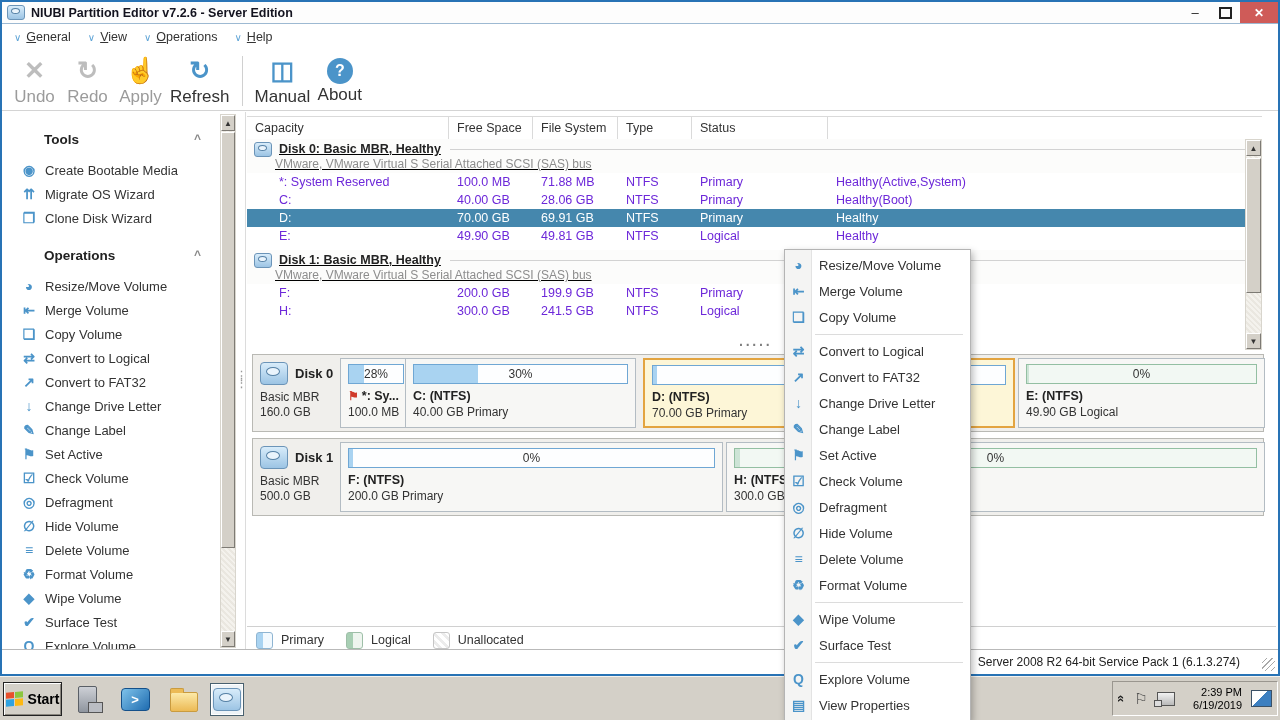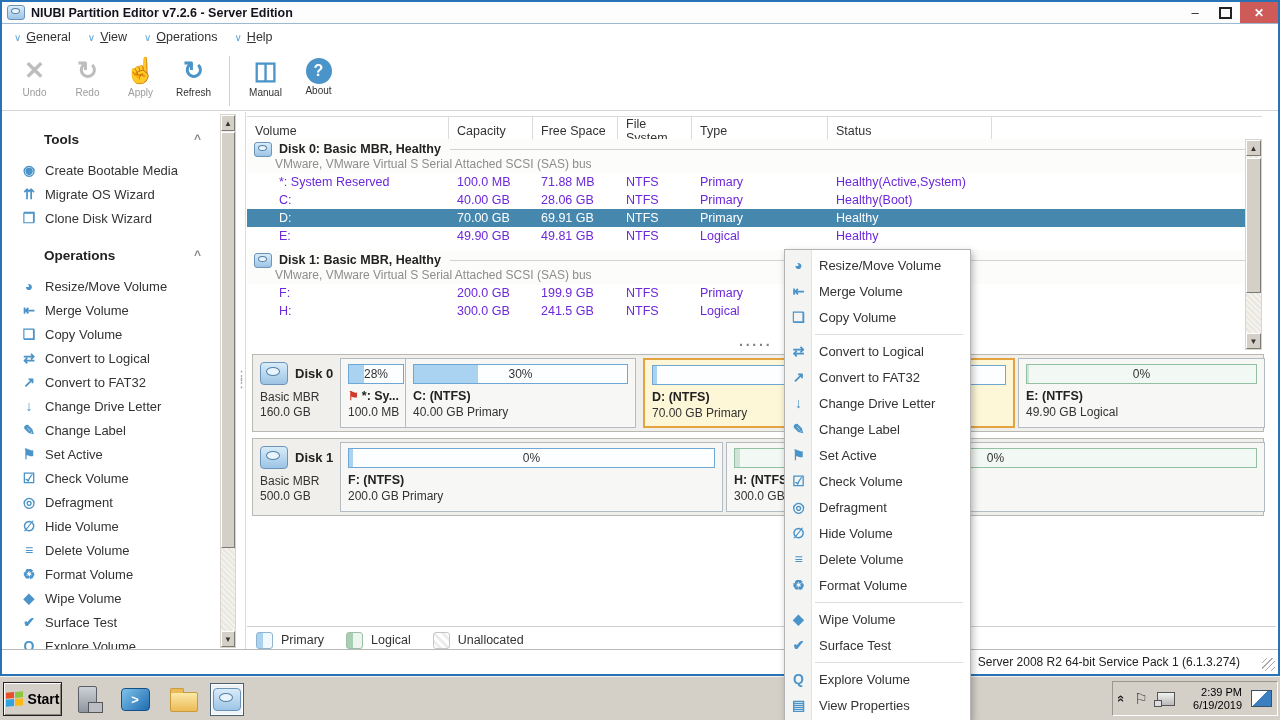--- a/index.html
+++ b/index.html
@@ -28,21 +28,21 @@
            gap:17px;padding-left:12px;font-size:12.5px;color:#333;}
   .menu-item{display:flex;align-items:center;gap:5px;cursor:default;}
   .menu-chevron{color:#5fa4d6;font-size:10px;}
   
   .toolbar{position:absolute;left:0;top:47px;right:0;height:62px;border-bottom:1px solid #d4d4d4;
            display:flex;align-items:flex-start;padding:6px 0 0 6px;box-sizing:border-box;}
   .tool-btn{min-width:47px;padding:0 3px;display:flex;flex-direction:column;align-items:center;gap:1px;}
   .tool-glyph{font-size:25px;line-height:30px;height:31px;font-weight:bold;}
   .tool-glyph.round{width:26px;height:26px;margin-top:3px;border-radius:50%;background:var(--icon-blue);
                     color:#fff!important;font-size:16px;line-height:26px;text-align:center;}
-  .tool-label{font-size:10px;}
+  .tool-label{font-size:17px;}
   .tool-btn.disabled .tool-glyph{color:#bdbdbd;}
   .tool-btn.disabled .tool-label{color:#9b9b9b;}
   .tool-btn.enabled .tool-glyph{color:var(--icon-blue);}
   .tool-btn.enabled .tool-label{color:#333;}
   .tool-sep{width:1px;background:#d0d0d0;height:50px;margin:1px 9px 0 9px;}
   
   .sidebar{position:absolute;left:0;top:110px;width:244px;height:542px;box-sizing:border-box;
            border-right:1px solid #dcdcdc;padding-top:16px;overflow:hidden;background:#fff;}
   .side-header{height:22px;display:flex;align-items:center;justify-content:space-between;
                padding:0 44px 0 42px;font-size:13.5px;font-weight:bold;color:#222;margin-bottom:8px;}
@@ -62,21 +62,21 @@
   .side-splitter{position:absolute;left:233px;top:370px;width:10px;display:flex;flex-direction:column;
                  line-height:7px;color:#999;font-size:13px;}
   
   .main{position:absolute;left:245px;top:110px;right:2px;bottom:24px;background:#fff;}
   .thead{position:absolute;left:0;top:4px;right:14px;height:22px;display:grid;
          grid-template-columns:202px 84px 85px 74px 136px 164px 1fr;
          border-top:1px solid #dadada;border-bottom:1px solid #dadada;font-size:12.5px;color:#333;}
   .thead>div{padding-left:8px;display:flex;align-items:center;border-right:1px solid #dadada;box-sizing:border-box;}
   .thead>div.last{border-right:none;}
   .tbody{position:absolute;left:0;top:27px;right:14px;}
-  .tgroup{height:34px;box-sizing:border-box;padding-top:2px;background:#fcfcfb;}
+  .tgroup{height:34px;box-sizing:border-box;padding-top:2px;background:#fcfcfb;text-decoration:underline;}
   .tgroup-line1{display:flex;align-items:center;padding-left:7px;font-size:12.5px;font-weight:bold;color:#222;height:16px;}
   .tgroup-line1 .ttl{margin-left:7px;white-space:nowrap;}
   .tgroup-line1 .rule{flex:1;height:1px;background:#d2d2d2;margin:0 4px 0 9px;}
   .tgroup-sub{padding-left:28px;font-size:12px;color:#8d8d8d;line-height:15px;white-space:nowrap;}
   .trow{height:18px;display:grid;grid-template-columns:202px 84px 85px 74px 136px 164px 1fr;
         font-size:12.5px;color:#6d28d9;align-items:center;}
   .trow>div{padding-left:8px;white-space:nowrap;overflow:hidden;}
   .trow>div:first-child{padding-left:32px;}
   .trow.selected{background:var(--accent);color:#fff;}
   #table-vscroll{left:998px;top:27px;height:211px;width:17px;}
@@ -316,21 +316,20 @@
       <div class="sb-arrow down">▼</div>
     </div>
   </div>
   <div class="side-splitter">
       <span>⋮</span>
       <span>⋮</span>
     </div>
 
   <div class="main">
     <div class="thead">
-        <div>Volume</div>
         <div>Capacity</div>
         <div>Free Space</div>
         <div>File System</div>
         <div>Type</div>
         <div>Status</div>
         <div class="last"></div>
       </div>
     <div class="tbody">
         <div class="tgroup">
           <div class="tgroup-line1">

